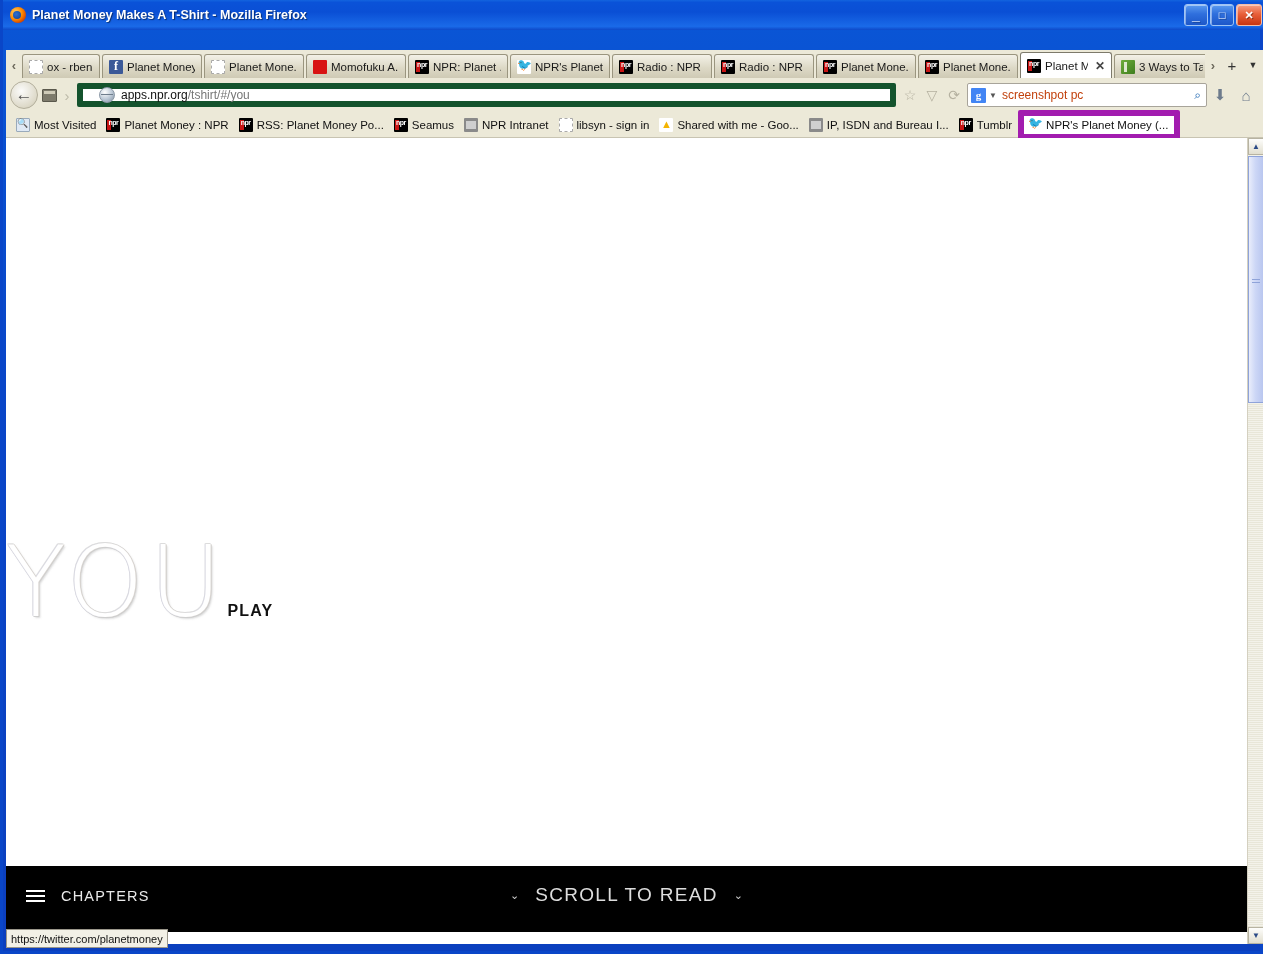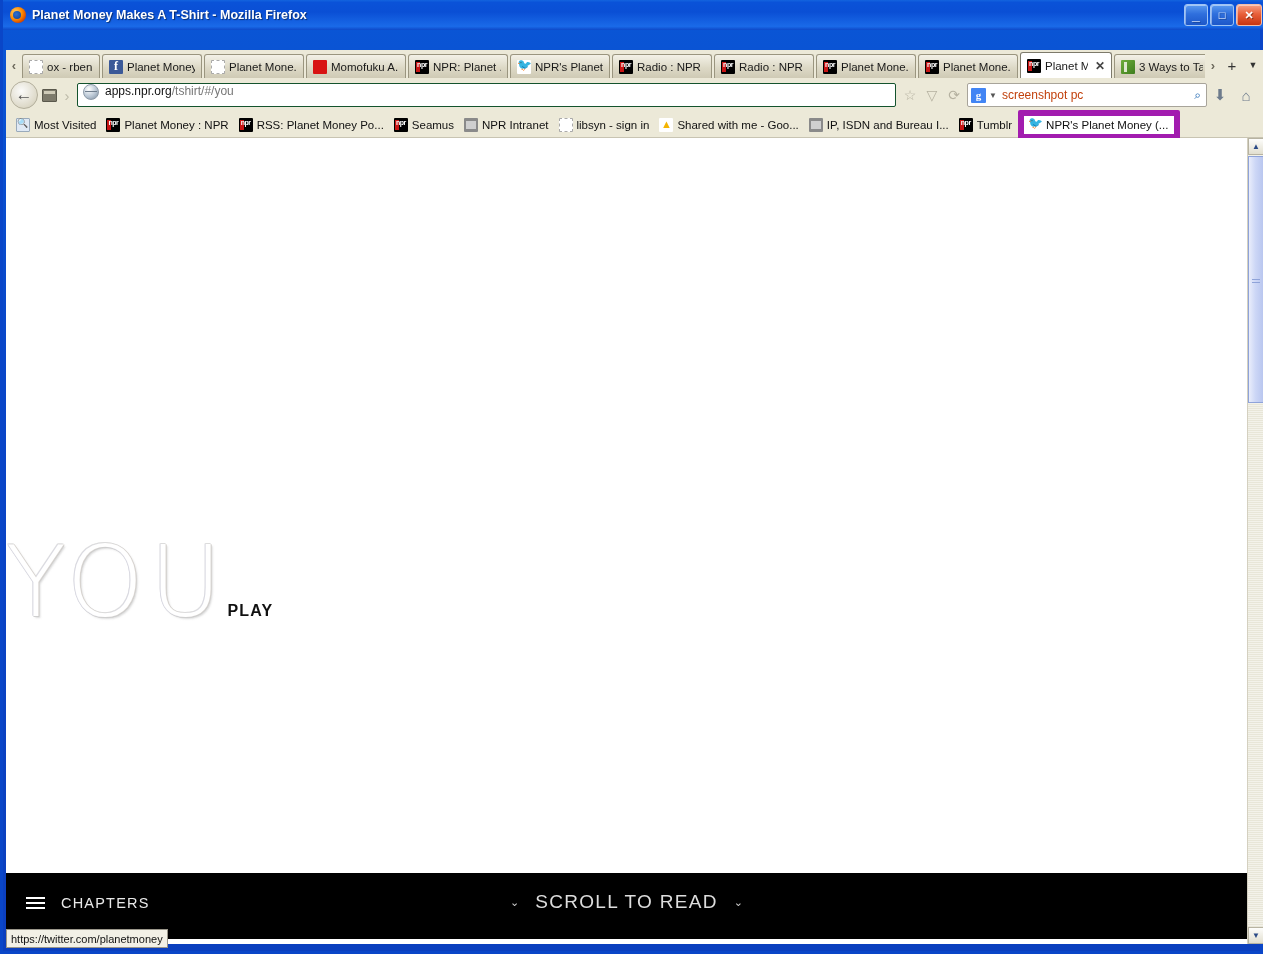--- a/index.html
+++ b/index.html
@@ -137,22 +137,22 @@
     display:flex; align-items:center; justify-content:center;
     font-size: 17px; color:#555; flex:0 0 auto;
   }
   #fwdbtn { width: 14px; height:28px; display:flex;align-items:center;justify-content:center;
     color:#bdbaa9; font-size:15px; flex:0 0 auto; }
   #histbtn { width: 22px; height: 22px; display:flex; align-items:center; justify-content:center; flex:0 0 auto; }
   #histbtn .ic { width:15px;height:13px;background:#7d7a6b;border:1px solid #5a584c;border-radius:1px; position:relative;}
   #histbtn .ic:after{content:"";position:absolute;left:1px;top:1px;width:11px;height:3px;background:#cfcbb8;}
   #urlbox {
     flex: 1 1 auto; height: 24px; background: #fff;
-    border: 1px solid #14532d; border-radius: 2px;
-    display: flex; padding: 0 5px; margin: 0 3px;
+    border: 6px solid #14532d; border-radius: 2px;
+    display: flex; align-items: center; padding: 0 16px; margin: 0 3px;
     min-width: 100px;
   }
   #urlbox .globe {
     width: 16px; height: 16px; border-radius: 50%;
     background: radial-gradient(circle at 35% 30%, #fff 0%, #b9c6d4 55%, #7d8c9c 100%);
     border: 1px solid #8d9aa8; margin-right: 6px; flex:0 0 auto; position:relative;
   }
   #urlbox .globe:after{content:"";position:absolute;left:1px;top:6px;width:12px;height:1px;background:#6f7d8c;}
   #url-text { font-size: 12px; color: #777; white-space: nowrap; }
   #url-text b { color: #111; font-weight: normal; }
@@ -215,21 +215,21 @@
     font-family: "DejaVu Sans", sans-serif;
     max-width: 760px;
   }
   #play-btn {
     margin-top: 56px; font-size: 16px; font-weight: bold;
     letter-spacing: 1.2px; color: #111;
   }
 
   
   #chapterbar {
-    position: absolute; left: 0; bottom: 5px; width: 1241px; height: 66px;
+    position: absolute; left: 0; bottom: 12px; width: 1241px; height: 66px;
     background: #000; color: #fff;
   }
   #chapters-btn {
     position: absolute; left: 20px; top: 22px;
     display:flex; align-items:center; gap: 16px;
   }
   #hamburger { display:flex; flex-direction:column; gap:3px; }
   #hamburger i { display:block; width: 19px; height: 2px; background:#fff; }
   #chapters-label { font-size: 14.5px; letter-spacing: 1.2px; color: #e9e9e9; }
   #chapter-center {

